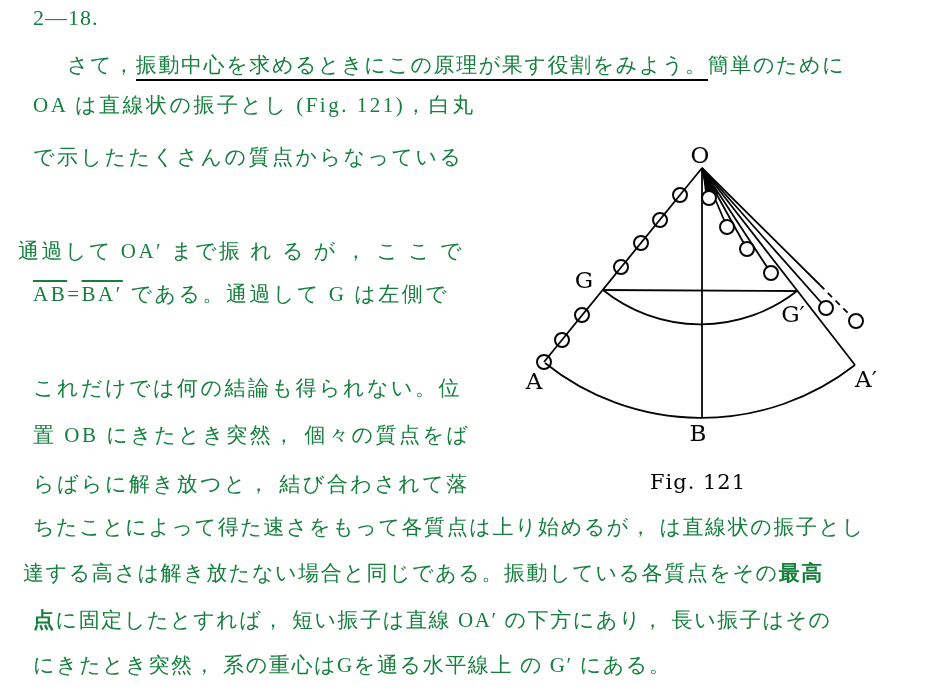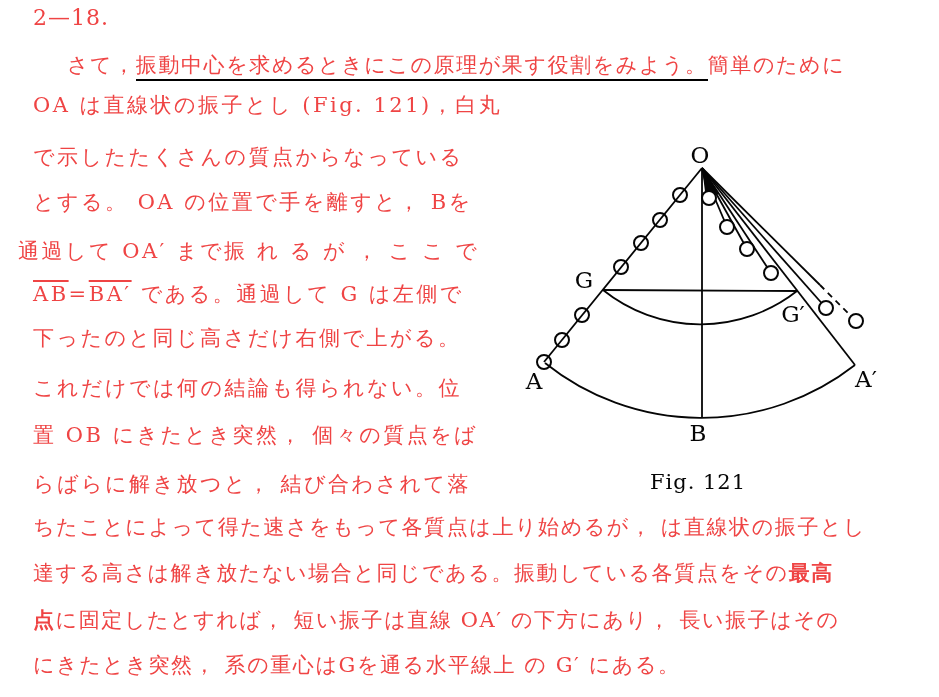--- a/index.html
+++ b/index.html
@@ -10,21 +10,22 @@
     overflow:hidden;
     font-family:"DejaVu Serif","Liberation Serif",serif;
     color:#000;
   }
   .tline{
     position:absolute;
     font-size:21px;
     line-height:26px;
     letter-spacing:2.5px;
     white-space:pre;
-    color:#ef4444;
+    color:#15803d;
+    font-family:Liberation Serif, serif;
   }
   .full{letter-spacing:1.6px;}
   .heading{font-size:22px;letter-spacing:1px;}
   .ul{
     border-bottom:2.5px solid #000;
     padding-bottom:2px;
   }
   .ovl{
     text-decoration:overline;
     text-decoration-thickness:1.6px;
@@ -40,33 +41,31 @@
 <body>
 
 <div class="page">
 
   <div class="tline heading" style="left:33px;top:5px;">2—18.</div>
 
   <div class="tline full" style="left:59px;top:52px;margin-left:8px;"><span>さて，</span><span class="ul">振動中心を求めるときにこの原理が果す役割をみよう。</span><span>簡単のために</span></div>
 
   <div class="tline" style="left:33px;top:92px;">OA は直線状の振子とし (Fig. 121)，白丸</div>
   <div class="tline" style="left:33px;top:144px;">で示したたくさんの質点からなっている</div>
-  <div class="tline" style="left:33px;top:189px;">とする。 OA の位置で手を離すと， Bを</div>
   <div class="tline" style="left:18px;top:238px;">通過して OA′ まで振 れ る が ， こ こ で</div>
 
   <div class="tline" style="left:33px;top:281px;"><span class="ovl">AB</span><span>=</span><span class="ovl">BA′</span><span> である。通過して G は左側で</span></div>
 
-  <div class="tline" style="left:33px;top:325px;">下ったのと同じ高さだけ右側で上がる。</div>
   <div class="tline" style="left:33px;top:375px;">これだけでは何の結論も得られない。位</div>
   <div class="tline" style="left:33px;top:422px;">置 OB にきたとき突然， 個々の質点をば</div>
   <div class="tline" style="left:33px;top:471px;">らばらに解き放つと， 結び合わされて落</div>
 
   <div class="tline full" style="left:33px;top:514px;">ちたことによって得た速さをもって各質点は上り始めるが， は直線状の振子とし</div>
 
-  <div class="tline full" style="left:33px;top:560px;text-align:right;"><span>達する高さは解き放たない場合と同じである。振動している各質点をその</span><span class="b">最高</span></div>
+  <div class="tline full" style="left:23px;top:560px;text-align:right;"><span>達する高さは解き放たない場合と同じである。振動している各質点をその</span><span class="b">最高</span></div>
 
   <div class="tline full" style="left:33px;top:607px;"><span class="b">点</span><span>に固定したとすれば， 短い振子は直線 OA′ の下方にあり， 長い振子はその</span></div>
 
   <div class="tline full" style="left:33px;top:652px;">にきたとき突然， 系の重心はGを通る水平線上 の G′ にある。</div>
 
   <svg class="fig" width="400" height="360" viewBox="500 140 400 360">
 
     <g stroke="#050505" stroke-width="1.8" fill="none">
 
       <line x1="702" y1="168" x2="544" y2="362"></line>

